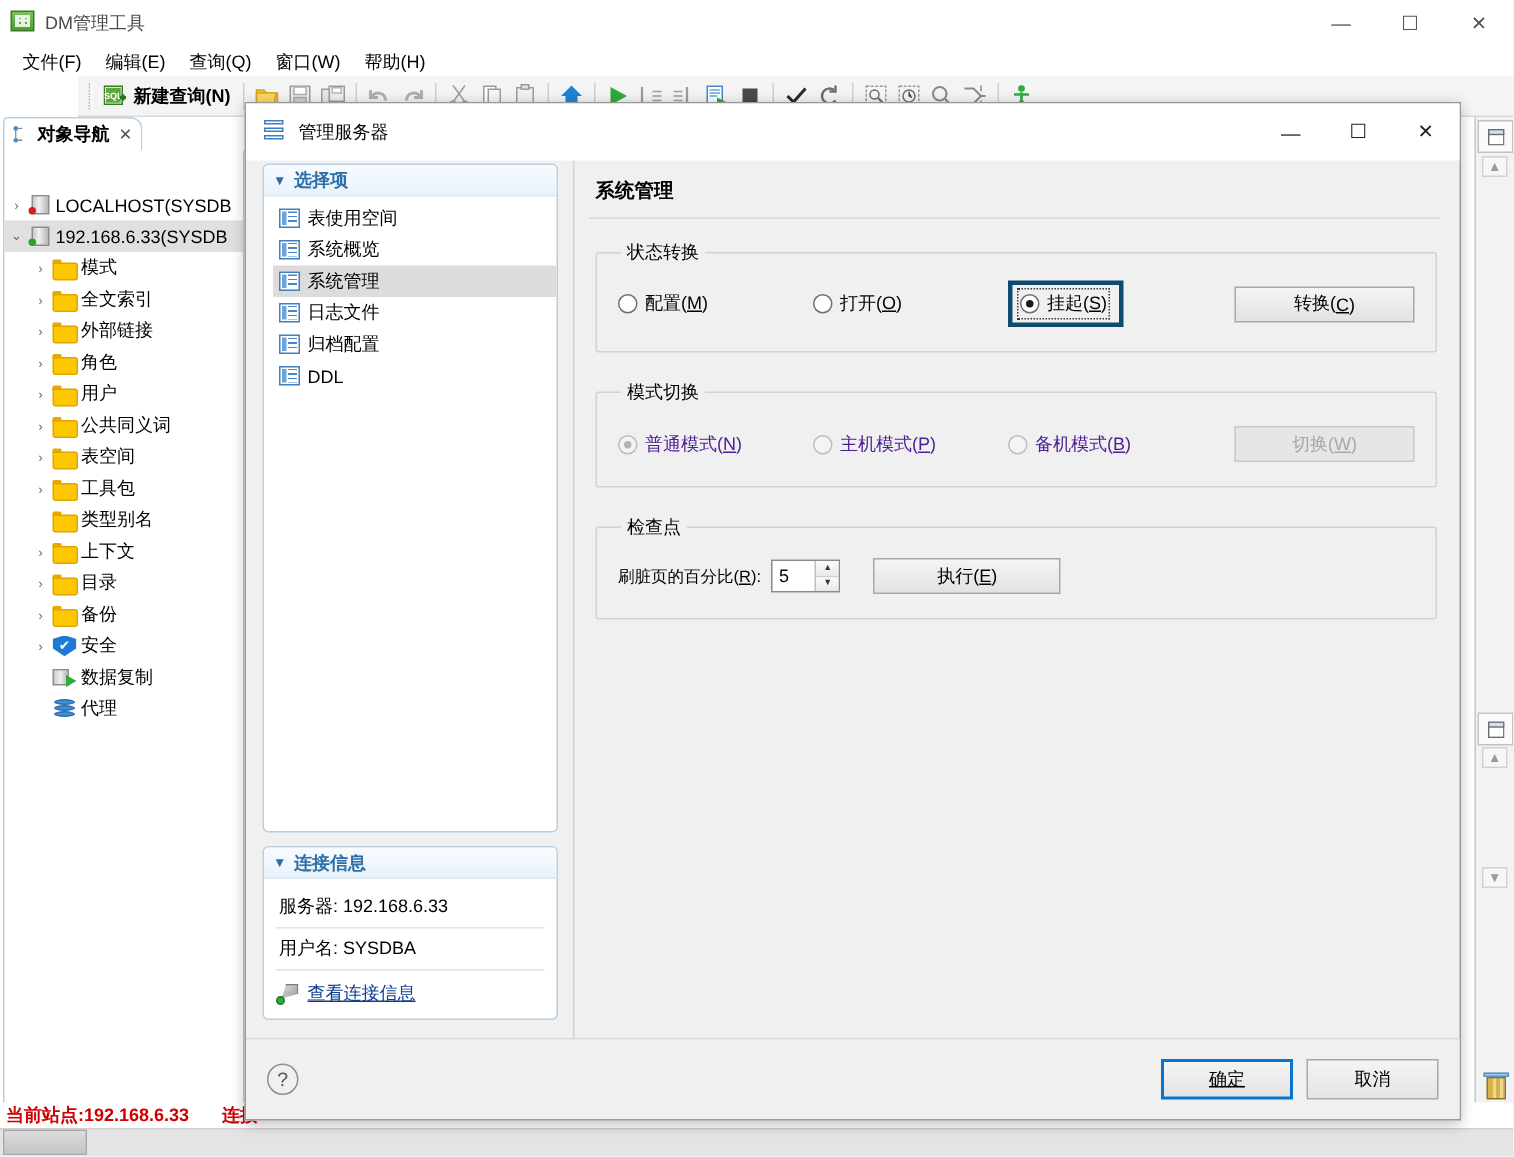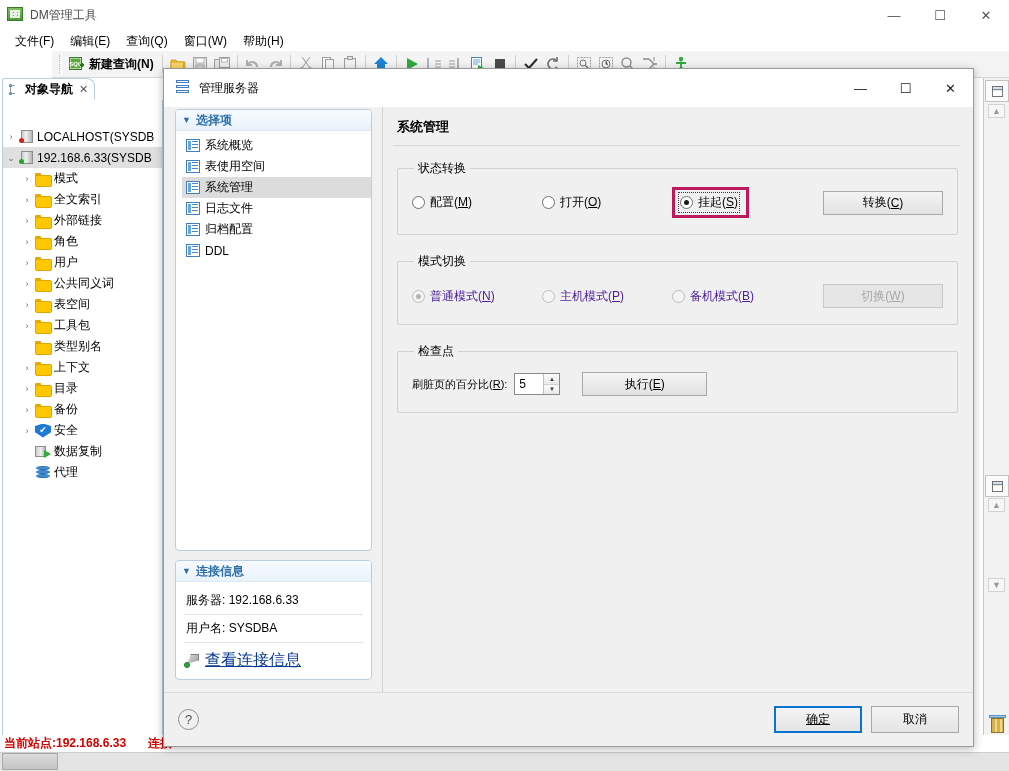--- a/index.html
+++ b/index.html
@@ -302,21 +302,21 @@
     position: absolute; right: 0; top: 0; width: 11px; height: 10px;
     background: linear-gradient(135deg,#d8d8d8,#9d9d9d);
     border: 1px solid #7d7d7d;
     clip-path: polygon(25% 0, 100% 0, 100% 70%, 0 100%);
   }
   .linkicon .gdot {
     position: absolute; left: 0; bottom: 0; width: 6px; height: 6px;
     border-radius: 50%; background: #2faa3c; border: 1px solid #1d7a29;
   }
   .conn-link {
-    font-size: 16px; color: #0b3d91; text-decoration: underline;
+    font-size: 12px; color: #0b3d91; text-decoration: underline;
   }
 
   
   .dlg-right {
     flex: 1; background: #f0f0f0; border-left: 1px solid #d2d2d2;
     display: flex; flex-direction: column; padding-left: 10px; padding-top: 2px;
   }
   .pane-title {
     font-size: 13px; font-weight: bold; padding: 9px 0 9px 4px;
     border-bottom: 1px solid #d8d8d8; margin-right: 2px;
@@ -347,21 +347,21 @@
   .radio.on .dot::after {
     content: ""; position: absolute; left: 3px; top: 3px;
     width: 5px; height: 5px; border-radius: 50%; background: #1a1a1a;
   }
   .radio.dis { color: #4c1d95; }
   .radio.dis .dot { border-color: #bdbdbd; background: #f4f4f4; }
   .radio.dis.on .dot::after { background: #b4b4b4; }
   .radio u { text-decoration: underline; }
 
   .highlight-box {
-    border: 3px solid #be185d;
+    border: 3px solid #0c4a6e;
     padding: 4px 8px 4px 5px;
     display: inline-flex; align-items: center;
     background: #f0f0f0;
   }
   .focus-dotted { outline: 1px dotted #3a3a3a; outline-offset: 1px; }
 
   .btn {
     min-width: 120px; height: 24px;
     background: linear-gradient(#f4f4f4,#e2e2e2);
     border: 1px solid #a8a8a8;
@@ -770,25 +770,25 @@
       <div class="dlg-left">
 
         <div class="sectionbox selbox">
           <div class="section-head">
             <span class="caret">▼</span>
             <span>选择项</span>
           </div>
           <div class="opt-list">
             <div class="opt">
               <span class="listicon"></span>
-              <span>系统概览</span>
+              <span>表使用空间</span>
             </div>
             <div class="opt">
               <span class="listicon"></span>
-              <span>表使用空间</span>
+              <span>系统概览</span>
             </div>
             <div class="opt sel">
               <span class="listicon"></span>
               <span>系统管理</span>
             </div>
             <div class="opt">
               <span class="listicon"></span>
               <span>日志文件</span>
             </div>
             <div class="opt">

